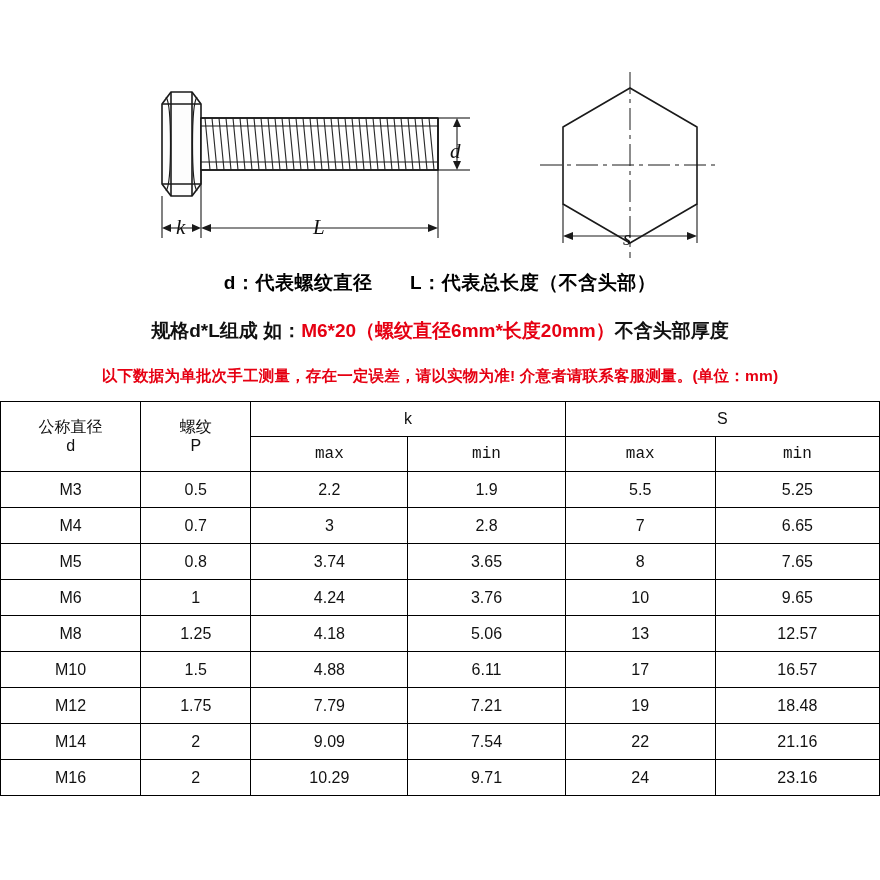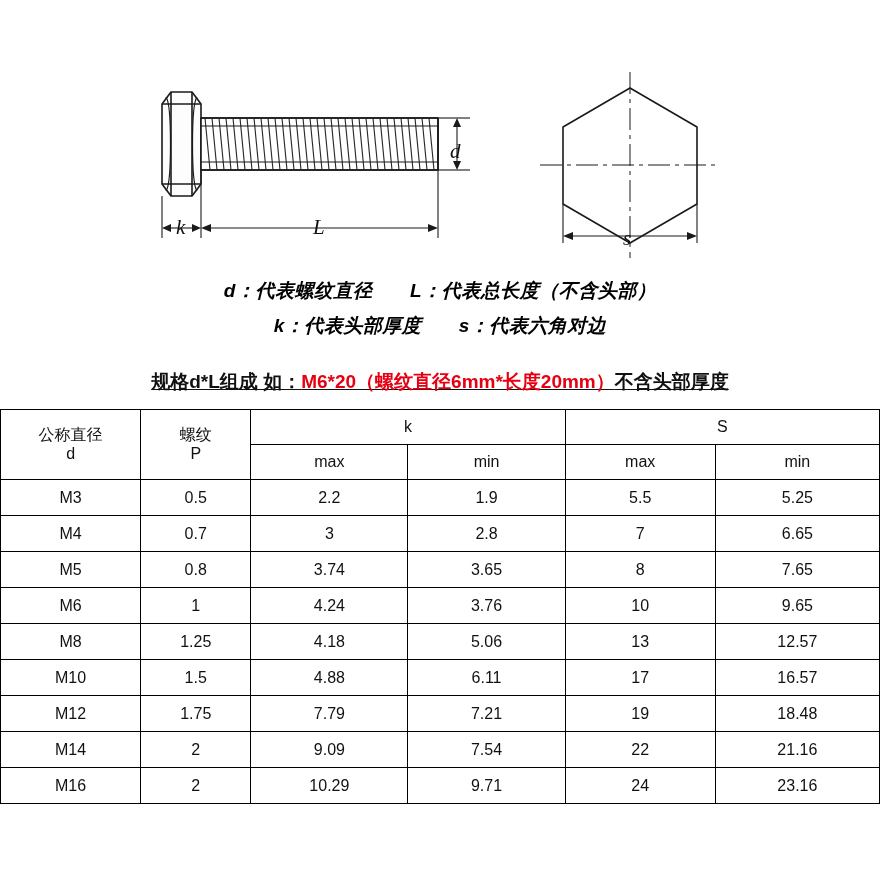--- a/index.html
+++ b/index.html
@@ -33,34 +33,32 @@
   
   .legend {
     width: 880px;
     text-align: center;
     font-size: 19px;
     font-weight: bold;
     color: #000;
     line-height: 1.0;
   }
   .legend-row {
-    margin-top: 16px;
+    margin-top: 8px;
     letter-spacing: 0.5px;
-    font-style: italic;
   }
   .legend-row .gap {
     display: inline-block;
     width: 26px;
   }
   .spec-row {
-    margin-top: 34px;
+    margin-top: 26px;
     font-size: 19px;
     font-weight: bold;
     text-align: center;
-    text-decoration: underline;
   }
   .spec-red {
     color: #e60012;
   }
   .notice {
     margin-top: 22px;
     text-align: center;
     font-size: 15.5px;
     font-weight: bold;
     color: #e60012;
@@ -88,20 +86,21 @@
   }
   table.spec th {
     font-weight: normal;
   }
   .hdr-d, .hdr-p {
     line-height: 1.15;
     font-size: 16px;
   }
   .hdr-sub {
     font-size: 16px;
+    font-family: Liberation Mono, monospace;
   }
   col.c1 { width: 140px; }
   col.c2 { width: 110px; }
   col.c3 { width: 157px; }
   col.c4 { width: 157px; }
   col.c5 { width: 150px; }
   col.c6 { width: 164px; }
   .tall { height: 36px; }
 </style>
 </head>
@@ -198,31 +197,27 @@
       </g>
     </svg>
   </div>
 
   <div class="legend">
     <div class="legend-row">
       <span>d：代表螺纹直径</span>
       <span class="gap"></span>
       <span>L：代表总长度（不含头部）</span>
     </div>
-    <div class="legend-row">
-      <span>k：代表头部厚度</span>
-      <span class="gap"></span>
-      <span>s：代表六角对边</span>
-    </div>
   </div>
 
   <div class="spec-row">
     <span>规格d*L组成  如：</span><span class="spec-red">M6*20（螺纹直径6mm*长度20mm）</span><span>不含头部厚度</span>
   </div>
 
+  <div class="notice">以下数据为单批次手工测量，存在一定误差，请以实物为准! 介意者请联系客服测量。(单位：mm)</div>
 
   <div class="table-wrap">
     <table class="spec">
       <colgroup>
         <col class="c1">
           <col class="c2">
           <col class="c3">
           <col class="c4">
           <col class="c5">
           <col class="c6">

